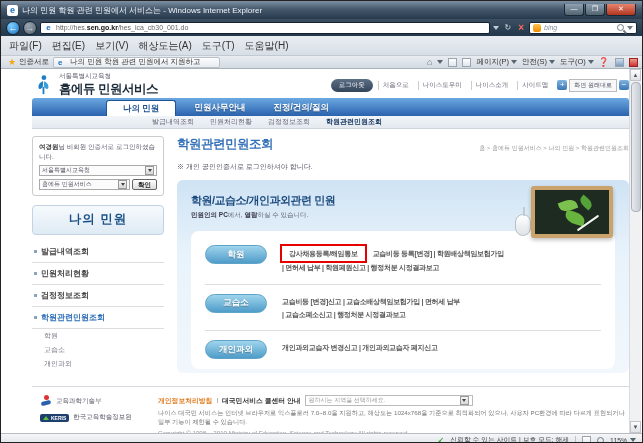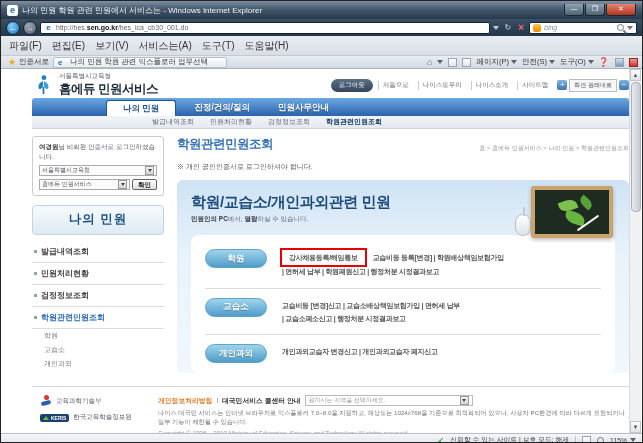--- a/index.html
+++ b/index.html
@@ -113,21 +113,21 @@
   .ssub { font-size:7px; color:#778; padding:2px 0 2px 12px; }
 
   
   .main { flex:1; padding-left:13px; }
   .titlerow { display:flex; align-items:flex-end; }
   .pg-title { font-size:12.5px; font-weight:bold; color:#3672b8; letter-spacing:-0.5px; }
   .crumb { margin-left:auto; font-size:6px; color:#999; }
   .notice { font-size:7px; color:#556; margin-top:9px; }
   .panel { position:relative; margin-top:8px; border-radius:6px; height:193px; overflow:hidden;
            background:linear-gradient(#cfe3f4,#e9f3fb 40%,#f1f7fc); padding:13px 14px 0 14px; }
-  .panel-title { font-size:15px; font-weight:bold; color:#1b4a7e; letter-spacing:-0.5px; }
+  .panel-title { font-size:11px; font-weight:bold; color:#1b4a7e; letter-spacing:-0.5px; }
   .panel-desc { font-size:6.5px; color:#667; margin-top:3px; }
   .panel-desc b { color:#334; }
   .board { position:absolute; right:16px; top:6px; width:82px; height:52px;
            background:#1d2b21; border:4px solid #c9a36b; border-radius:3px; box-shadow:0 2px 4px rgba(0,0,0,.25); }
   .leaf { position:absolute; background:#69b43e; border-radius:0 60% 0 60%; }
   .leaf.l1 { width:18px; height:11px; left:24px; top:10px; transform:rotate(-20deg); background:#7cc14e; }
   .leaf.l2 { width:20px; height:12px; left:30px; top:22px; transform:rotate(15deg); }
   .leaf.l3 { width:14px; height:9px; left:44px; top:8px; transform:rotate(40deg); background:#55a239; }
   .chalk { position:absolute; width:26px; height:2px; background:#f5f5ef; right:8px; bottom:10px;
            transform:rotate(-35deg); border-radius:1px; }
@@ -218,31 +218,31 @@
       <span class="bing-word">bing</span>
       <span class="mag"></span>
       <span class="caret" style="border-top-color:#6f7b86"></span>
     </span>
   </div>
 
   <div class="menubar">
     <span>파일(F)</span>
     <span>편집(E)</span>
     <span>보기(V)</span>
-    <span>서비스는(A)</span>
+    <span>해상도는(A)</span>
     <span>도구(T)</span>
     <span>도움말(H)</span>
   </div>
 
   <div class="favbar">
     <span class="star">★</span>
     <span>인증서로</span>
     <span class="tab">
       <span class="fav">e</span>
-      <span>나의 민원 학원 관련 익스플로러 업무선택</span>
+      <span>나의 민원 학원 관련 민원에서 지원하고</span>
     </span>
     <span class="fav-right">
       <span class="tool-ico">⌂</span>
       <span class="caret" style="border-top-color:#55646f"></span>
       <span class="sq"></span>
       <span class="sq"></span>
       <span class="tool-txt">
           <span>페이지(P)</span>
           <span class="caret" style="border-top-color:#55646f"></span>
         </span>
@@ -285,22 +285,22 @@
           <span class="zoomctl">
             <span class="zbtn">+</span>
             <span class="zlabel">화면 원래대로</span>
             <span class="zbtn">−</span>
           </span>
         </span>
       </div>
 
       <div class="mainnav">
         <span class="nav-item active">나의 민원</span>
+        <span class="nav-item">민원사무안내</span>
         <span class="nav-item">진정/건의/질의</span>
-        <span class="nav-item">민원사무안내</span>
       </div>
       <div class="subnav">
         <span>발급내역조회</span>
         <span>민원처리현황</span>
         <span>검정정보조회</span>
         <span class="active">학원관련민원조회</span>
       </div>
 
       <div class="content">
 

